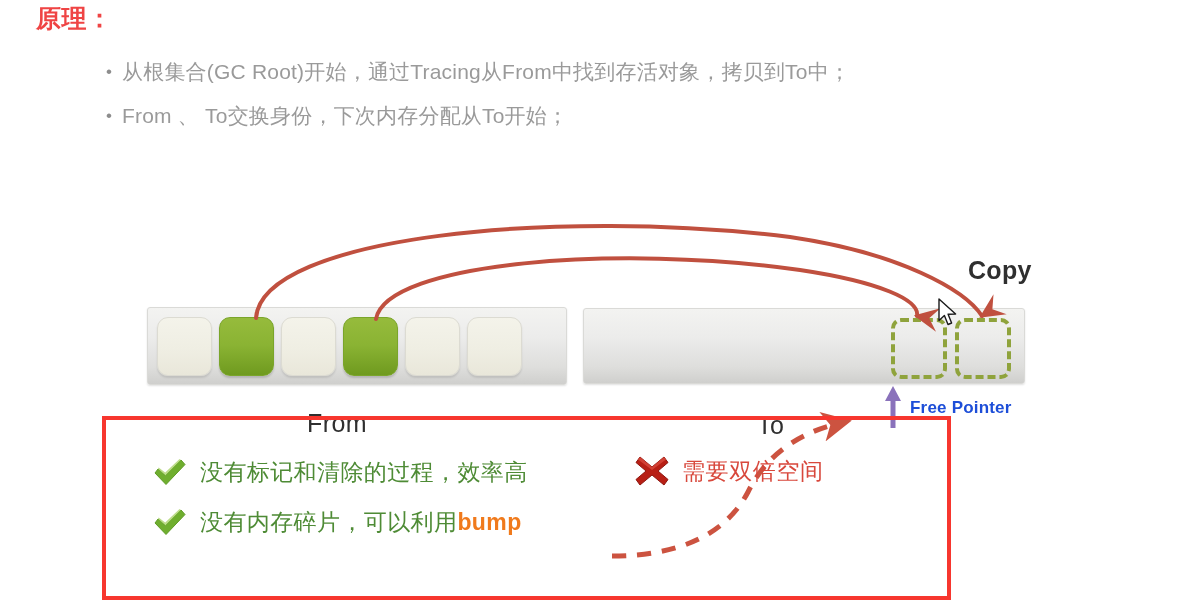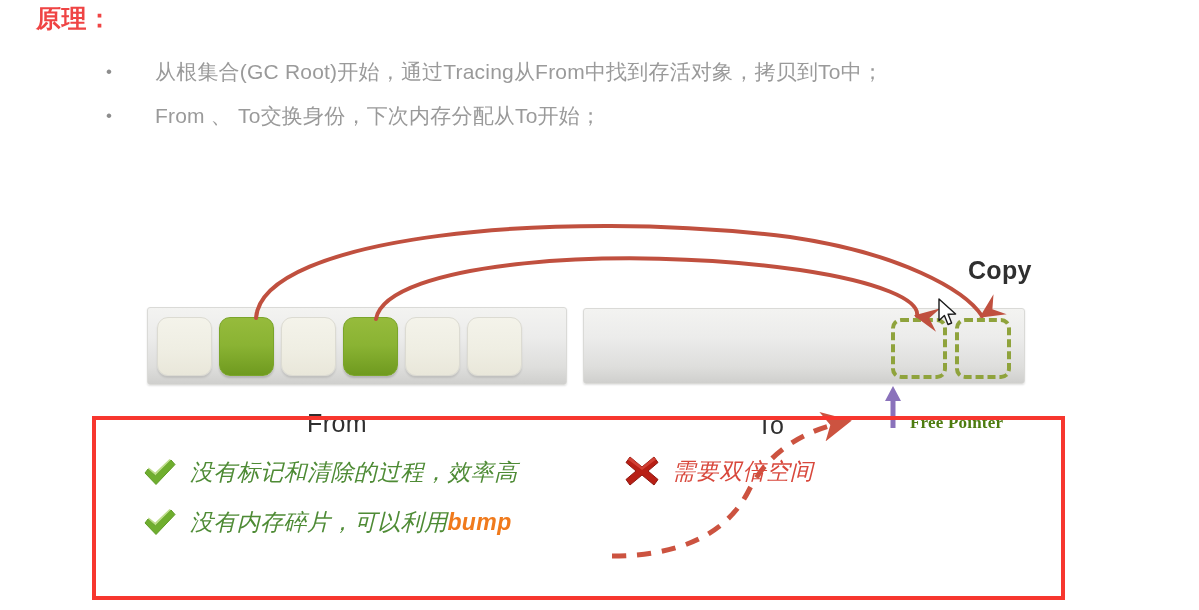--- a/index.html
+++ b/index.html
@@ -43,21 +43,20 @@
   }
   .bullet-dot {
     width: 16px;
     flex: 0 0 16px;
     color: #8d8d8d;
     font-size: 17px;
     line-height: 28px;
     text-align: left;
   }
   .bullet-text {
-    margin-left: 33px;
     font-size: 21px;
     line-height: 28px;
     color: #9a9a9a;
     white-space: nowrap;
     letter-spacing: 0.2px;
   }
 
   
   #diagram {
     position: absolute;
@@ -156,48 +155,46 @@
   }
   #label-to {
     left: 757px;
     top: 389px;
     font-size: 25px;
     font-weight: 500;
     letter-spacing: 0.4px;
   }
   #label-free-pointer {
     left: 910px;
-    top: 391px;
+    top: 376px;
     font-size: 17px;
     font-weight: 600;
-    color: #4d7c0f;
+    color: #1d4ed8;
     letter-spacing: 0.2px;
-    font-family: Liberation Serif, serif;
   }
 
   
   #mouse-cursor {
     position: absolute;
     left: 938px;
     top: 276px;
     width: 22px;
     height: 30px;
   }
 
   
   #conclusion-box {
     position: absolute;
-    left: 92px;
+    left: 102px;
     top: 416px;
-    width: 973px;
+    width: 849px;
     height: 184px;
     border: 4px solid #f7362e;
     box-sizing: border-box;
     background: transparent;
-    font-style: italic;
   }
   .pro-row {
     position: absolute;
     display: flex;
     align-items: flex-start;
     white-space: nowrap;
   }
   #pro-row-1 { left: 47px; top: 36px; }
   #pro-row-2 { left: 47px; top: 86px; }
   .check-icon { width: 34px; height: 30px; flex: 0 0 34px; margin-top: 2px;}

